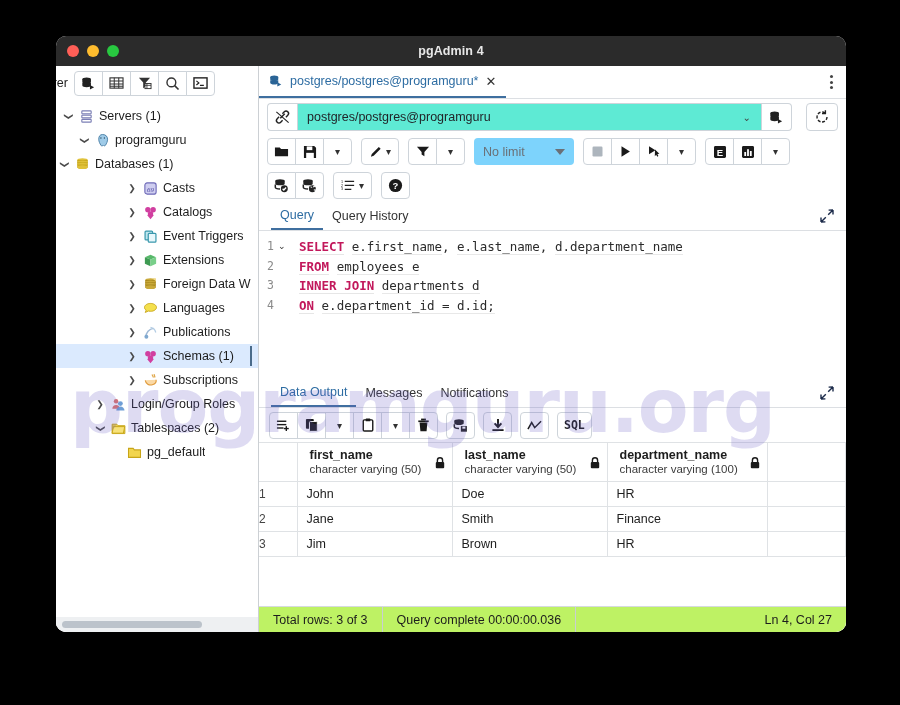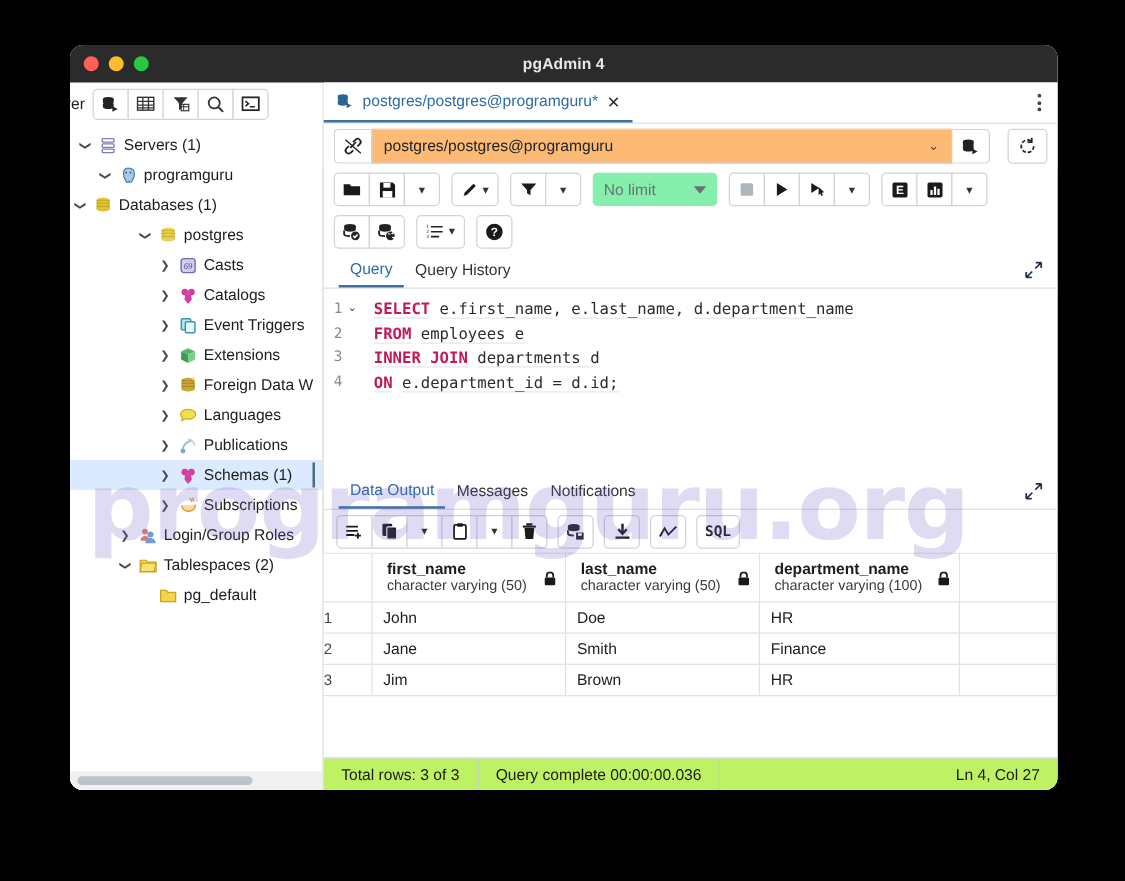--- a/index.html
+++ b/index.html
@@ -139,21 +139,21 @@
   #conn-wrap { display: flex; align-items: center; flex: 1; min-width: 0; }
   #conn-icon {
     width: 30px; height: 28px; border: 1px solid #ced4da;
     border-right: none; border-radius: 4px 0 0 4px;
     display: flex; align-items: center; justify-content: center;
     background: #fff;
   }
   #conn-field {
     flex: 1; height: 28px; border: 1px solid #ced4da;
     display: flex; align-items: center; padding: 0 6px 0 9px;
-    background: #fdba74; min-width: 0;
+    background: #5eead4; min-width: 0;
   }
   #conn-text { font-size: 12.5px; color: #212529; flex: 1; overflow: hidden; white-space: nowrap; }
   #conn-caret { font-size: 10px; color: #444; padding: 0 4px; }
   #conn-db {
     width: 30px; height: 28px; border: 1px solid #ced4da;
     border-left: none; border-radius: 0 4px 4px 0;
     display: flex; align-items: center; justify-content: center; background: #fff;
   }
   #refresh-btn {
     width: 32px; height: 28px; margin-left: 14px;
@@ -172,21 +172,21 @@
     border: 1px solid #ced4da; background: #fff;
     display: flex; align-items: center; justify-content: center;
     margin-left: -1px; cursor: pointer; padding: 0 4px;
   }
   .grp .btn:first-child { border-radius: 4px 0 0 4px; margin-left: 0; }
   .grp .btn:last-child { border-radius: 0 4px 4px 0; }
   .grp .btn:only-child { border-radius: 4px; }
   .btn .cv { font-size: 10px; color: #333; }
   #limit-box {
     height: 27px; min-width: 100px; border: 1px solid transparent;
-    background: #86efac; border-radius: 4px;
+    background: #7dd3fc; border-radius: 4px;
     display: flex; align-items: center; justify-content: space-between;
     padding: 0 8px; cursor: pointer;
   }
   #limit-text { font-size: 12.5px; color: #6a7077; }
   #limit-caret {
     width: 0; height: 0; border-left: 5px solid transparent;
     border-right: 5px solid transparent; border-top: 6px solid #6a7077;
     margin-left: 14px;
   }
 
@@ -383,35 +383,20 @@
                 <ellipse cx="8" cy="3.2" rx="5.6" ry="1.9" fill="#e0c23a"></ellipse>
                 <path d="M2.4 3.2v2.3c0 1 2.5 1.9 5.6 1.9s5.6-.9 5.6-1.9V3.2" fill="#c9a81e"></path>
                 <ellipse cx="8" cy="5.6" rx="5.6" ry="1.9" fill="#e0c23a"></ellipse>
                 <path d="M2.4 5.6v2.3c0 1 2.5 1.9 5.6 1.9s5.6-.9 5.6-1.9V5.6" fill="#c9a81e"></path>
                 <ellipse cx="8" cy="8" rx="5.6" ry="1.9" fill="#e0c23a"></ellipse>
                 <path d="M2.4 8v2.8c0 1 2.5 1.9 5.6 1.9s5.6-.9 5.6-1.9V8" fill="#c9a81e"></path>
                 <ellipse cx="8" cy="10.8" rx="5.6" ry="1.9" fill="#e0c23a"></ellipse>
               </svg>
             </span>
             <span class="nlabel">Databases (1)</span>
-          </div>
-          <div class="node" style="padding-left: 52px;">
-            <span class="arrow" style="transform: rotate(90deg);">❯</span>
-            <span class="nicon">
-              <svg width="15" height="15" viewBox="0 0 16 16">
-                <ellipse cx="8" cy="3.2" rx="5.6" ry="1.9" fill="#e8cf55"></ellipse>
-                <path d="M2.4 3.2v2.3c0 1 2.5 1.9 5.6 1.9s5.6-.9 5.6-1.9V3.2" fill="#cfae25"></path>
-                <ellipse cx="8" cy="5.6" rx="5.6" ry="1.9" fill="#e8cf55"></ellipse>
-                <path d="M2.4 5.6v2.3c0 1 2.5 1.9 5.6 1.9s5.6-.9 5.6-1.9V5.6" fill="#cfae25"></path>
-                <ellipse cx="8" cy="8" rx="5.6" ry="1.9" fill="#e8cf55"></ellipse>
-                <path d="M2.4 8v2.8c0 1 2.5 1.9 5.6 1.9s5.6-.9 5.6-1.9V8" fill="#cfae25"></path>
-                <ellipse cx="8" cy="10.8" rx="5.6" ry="1.9" fill="#e8cf55"></ellipse>
-              </svg>
-            </span>
-            <span class="nlabel">postgres</span>
           </div>
           <div class="node" style="padding-left: 68px;">
             <span class="arrow">❯</span>
             <span class="nicon">
               <svg width="15" height="15" viewBox="0 0 16 16">
                 <rect x="2" y="2" width="12" height="12" rx="2.4" fill="#cfcef0" stroke="#6e6ab8" stroke-width="1.2"></rect>
                 <text x="8" y="11.3" font-size="7.4" fill="#4d49a0" text-anchor="middle" font-family="Liberation Serif" font-style="italic">69</text>
               </svg>
             </span>
             <span class="nlabel">Casts</span>

